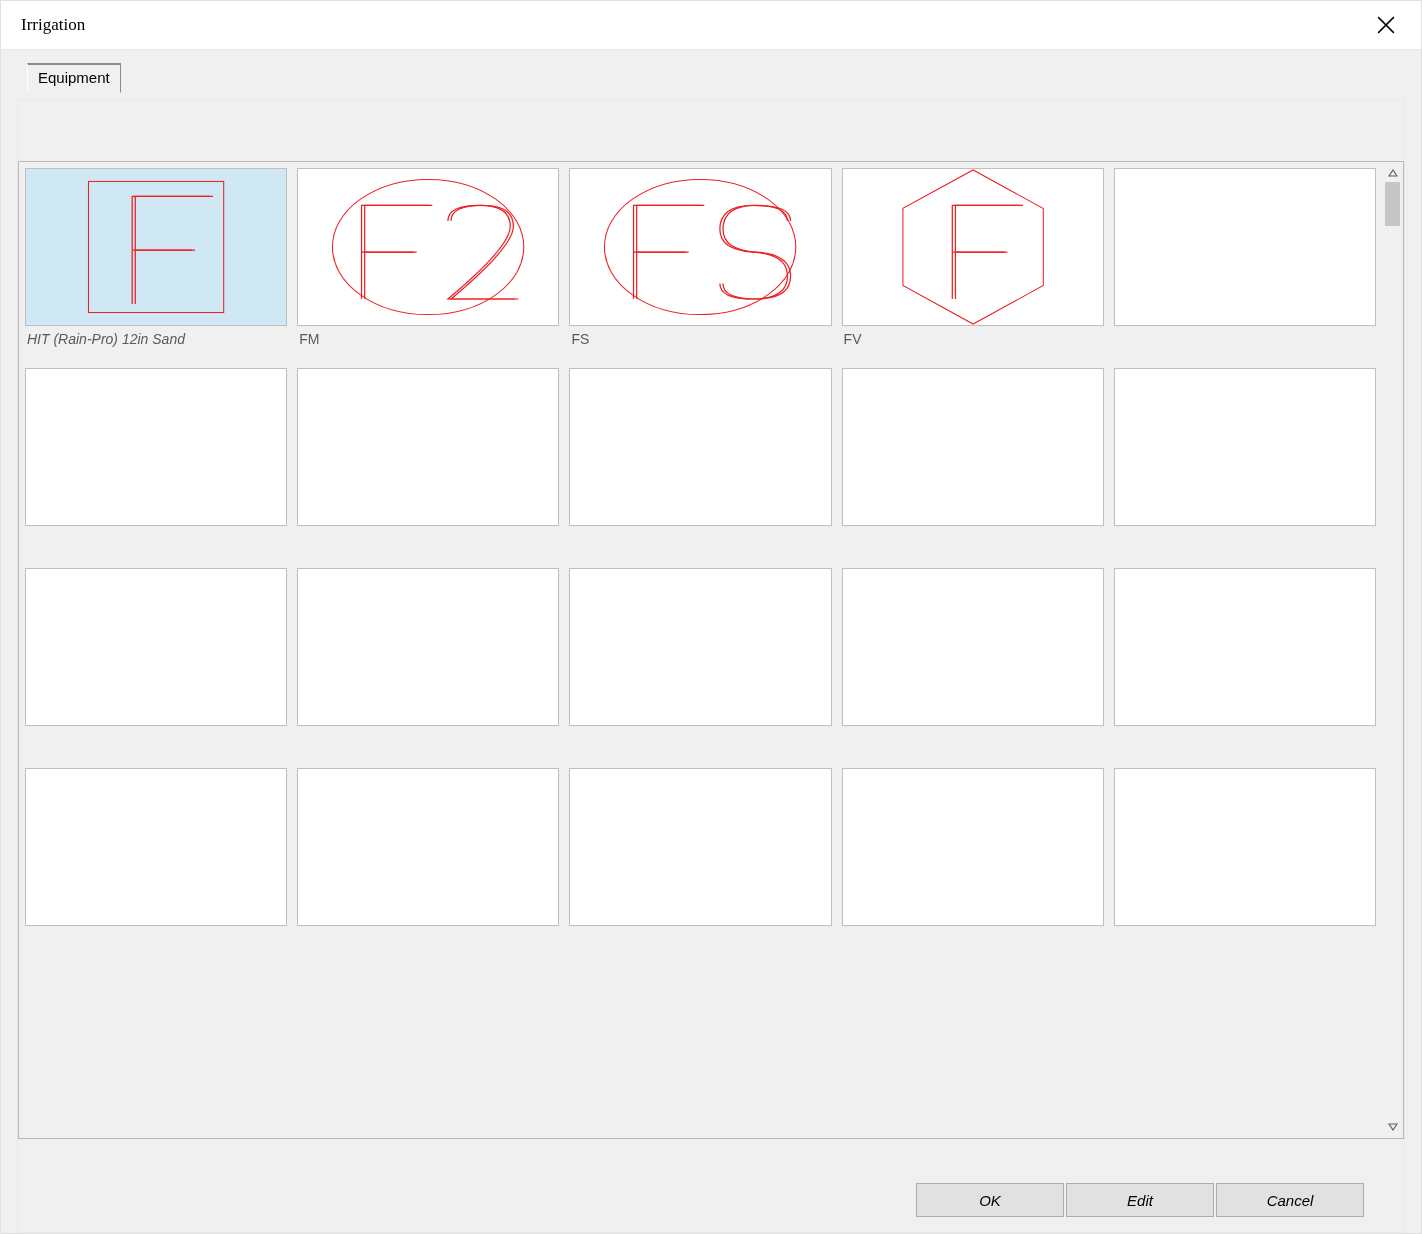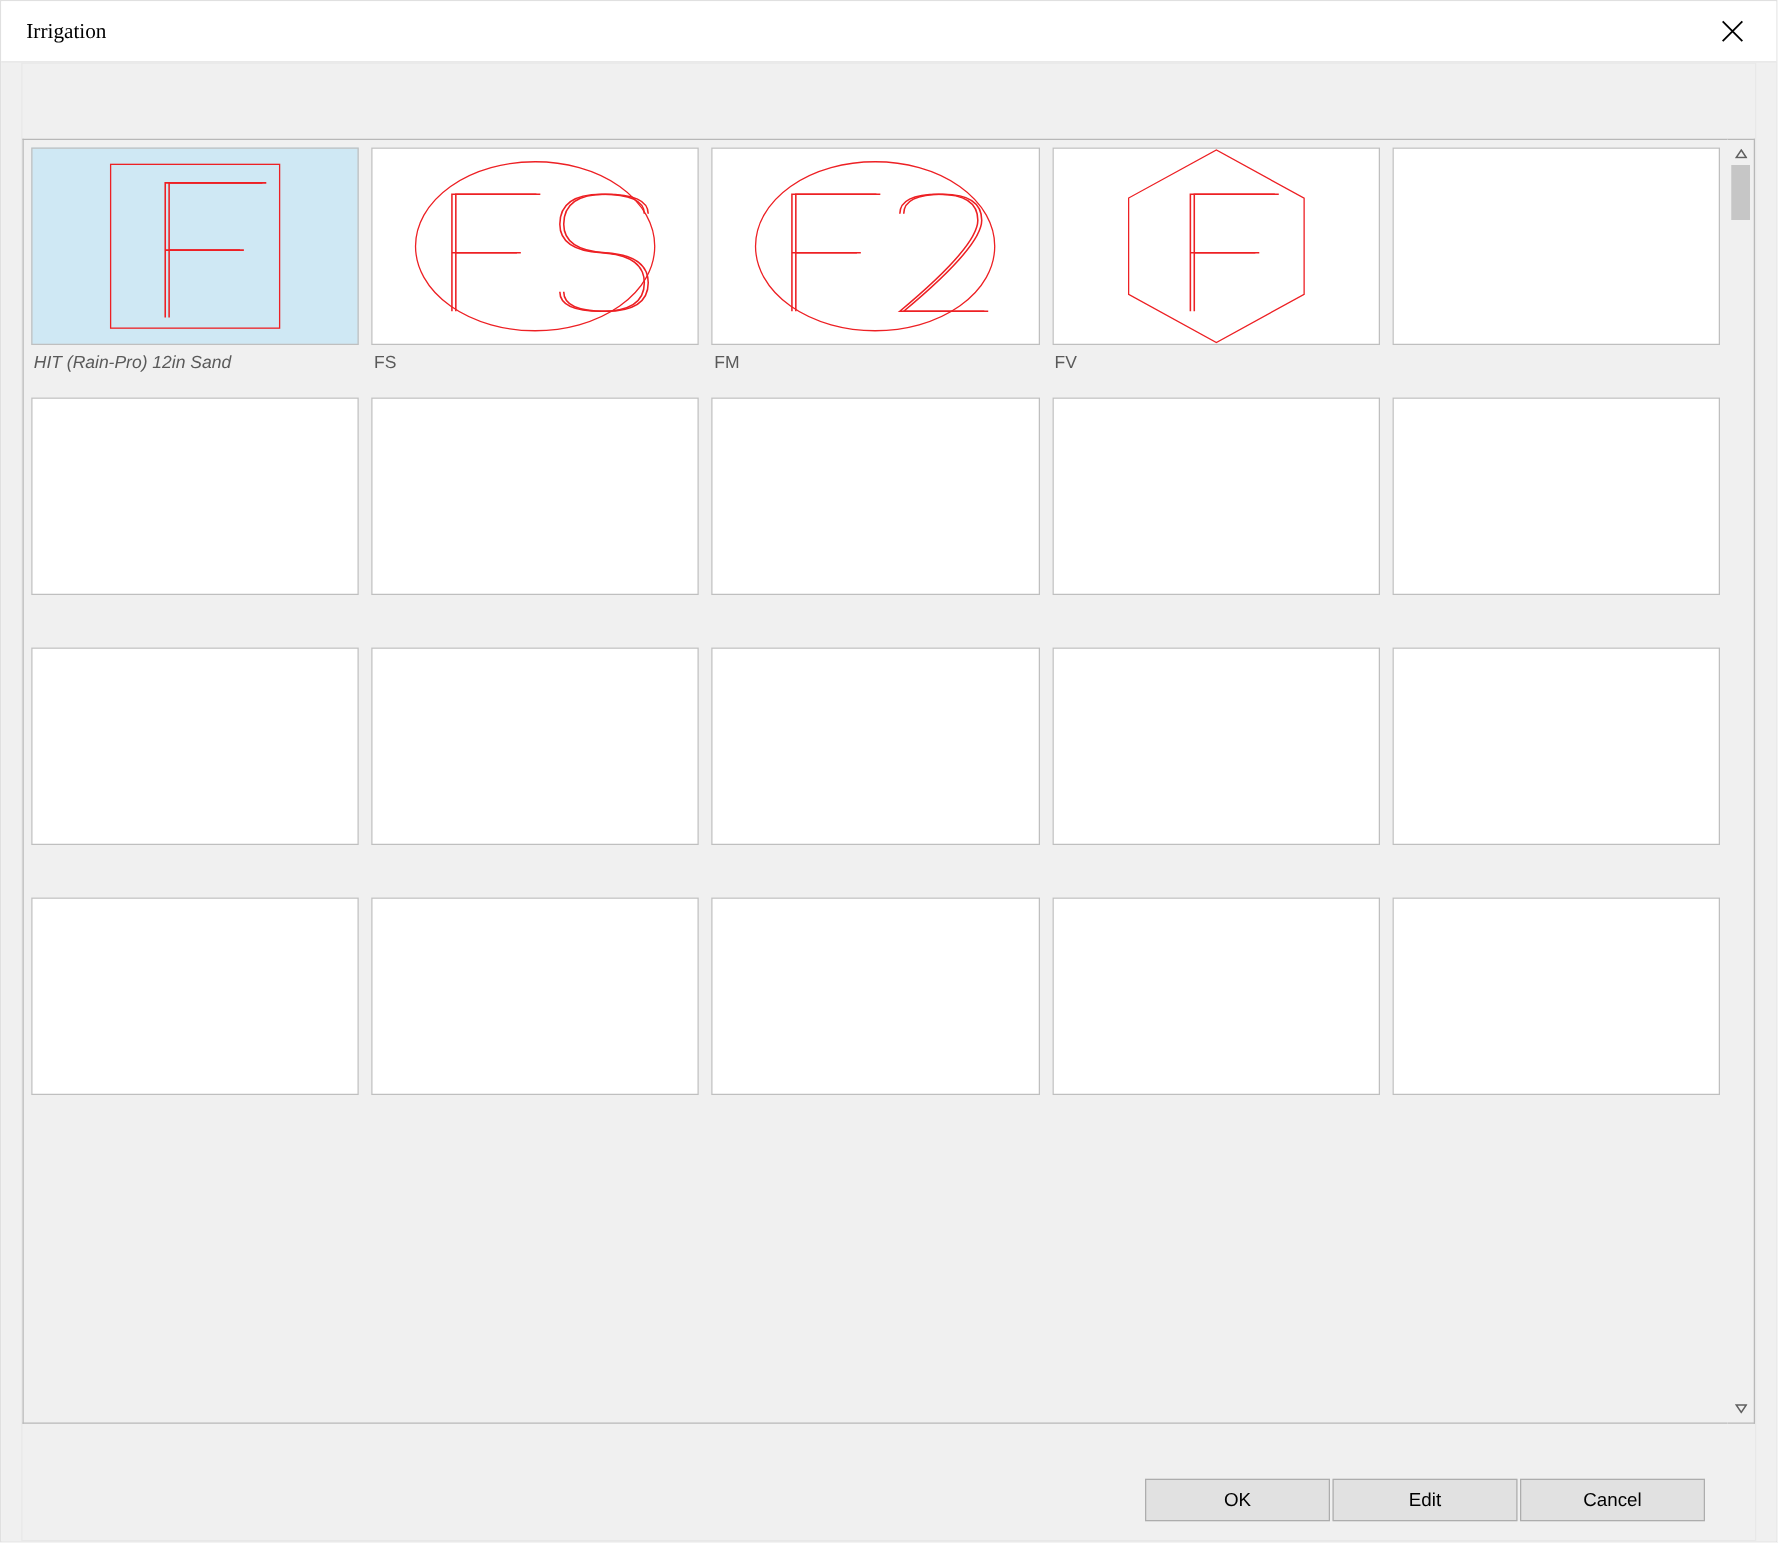--- a/index.html
+++ b/index.html
@@ -159,20 +159,21 @@
       overflow: hidden;
     }
     .caption.sel { font-style: italic; }
     .button-bar {
       height: 64px;
       display: flex;
       justify-content: flex-end;
       align-items: center;
       gap: 2px;
       padding-right: 40px;
+      font-style: italic;
     }
     .btn {
       width: 148px;
       height: 34px;
       background: #e1e1e1;
       border: 1px solid #adadad;
       font-size: 15px;
       color: #000;
       display: flex;
       align-items: center;
@@ -190,66 +191,69 @@
     <div class="title">Irrigation</div>
     <div class="close-btn">
       <svg viewBox="0 0 16 16">
           <path d="M1 1 L15 15 M15 1 L1 15" stroke="#000" stroke-width="1.3" fill="none"></path>
         </svg>
     </div>
   </div>
 
   <div class="client">
 
+    <div class="tab-row">
+      <span class="tab">Equipment</span>
+    </div>
 
     <div class="panel-wrap">
       <div class="panel">
 
         <div class="grid-frame">
           <div class="grid-scroll">
             <div class="grid" id="grid">
                 <div class="cell">
                   <div class="thumb selected">
                     <svg class="sym" viewBox="0 0 200 150" width="100%" height="100%">
                       <rect x="35" y="12" width="130" height="126" fill="none" stroke="#ed2024" stroke-width="1"></rect>
                       <path d="M15 95 L15 5 L80 5" transform="translate(59.75,20.500000000000007) scale(1.15)" fill="none" stroke="#ed2024" stroke-width="1.0434782608695652"></path>
                       <path d="M15 95 L15 5 L80 5" transform="translate(62.75,20.500000000000007) scale(1.15)" fill="none" stroke="#ed2024" stroke-width="1.0434782608695652"></path>
                       <path d="M15 50 L65 50" transform="translate(59.75,20.500000000000007) scale(1.15)" fill="none" stroke="#ed2024" stroke-width="1.0434782608695652"></path>
                       <path d="M15 50 L65 50" transform="translate(62.75,20.500000000000007) scale(1.15)" fill="none" stroke="#ed2024" stroke-width="1.0434782608695652"></path>
                     </svg>
                   </div>
                   <div class="caption sel">HIT (Rain-Pro) 12in Sand</div>
+                </div>
+                <div class="cell">
+                  <div class="thumb">
+                    <svg class="sym" viewBox="0 0 200 150" width="100%" height="100%">
+                      <ellipse cx="100" cy="75" rx="92" ry="65" fill="none" stroke="#ed2024" stroke-width="1"></ellipse>
+                      <path d="M15 95 L15 5 L80 5" transform="translate(21,30) scale(1)" fill="none" stroke="#ed2024" stroke-width="1.2"></path>
+                      <path d="M15 95 L15 5 L80 5" transform="translate(24,30) scale(1)" fill="none" stroke="#ed2024" stroke-width="1.2"></path>
+                      <path d="M15 50 L65 50" transform="translate(21,30) scale(1)" fill="none" stroke="#ed2024" stroke-width="1.2"></path>
+                      <path d="M15 50 L65 50" transform="translate(24,30) scale(1)" fill="none" stroke="#ed2024" stroke-width="1.2"></path>
+                      <path d="M10 20 Q10 5 40 5 Q70 5 70 25 Q70 45 10 95 L75 95" transform="translate(109,30) scale(1)" fill="none" stroke="#ed2024" stroke-width="1.2"></path>
+                      <path d="M10 20 Q10 5 40 5 Q70 5 70 25 Q70 45 10 95 L75 95" transform="translate(112,30) scale(1)" fill="none" stroke="#ed2024" stroke-width="1.2"></path>
+                    </svg>
+                  </div>
+                  <div class="caption">FM</div>
                 </div>
                 <div class="cell">
                   <div class="thumb">
                     <svg class="sym" viewBox="0 0 200 150" width="100%" height="100%">
                       <ellipse cx="100" cy="75" rx="92" ry="65" fill="none" stroke="#ed2024" stroke-width="1"></ellipse>
                       <path d="M15 95 L15 5 L80 5" transform="translate(21,30) scale(1)" fill="none" stroke="#ed2024" stroke-width="1.2"></path>
                       <path d="M15 95 L15 5 L80 5" transform="translate(24,30) scale(1)" fill="none" stroke="#ed2024" stroke-width="1.2"></path>
                       <path d="M15 50 L65 50" transform="translate(21,30) scale(1)" fill="none" stroke="#ed2024" stroke-width="1.2"></path>
                       <path d="M15 50 L65 50" transform="translate(24,30) scale(1)" fill="none" stroke="#ed2024" stroke-width="1.2"></path>
                       <path d="M75 20 Q75 5 42 5 Q10 5 10 28 Q10 48 42 50 Q75 52 75 73 Q75 95 42 95 Q10 95 10 80" transform="translate(109,30) scale(1)" fill="none" stroke="#ed2024" stroke-width="1.2"></path>
                       <path d="M75 20 Q75 5 42 5 Q10 5 10 28 Q10 48 42 50 Q75 52 75 73 Q75 95 42 95 Q10 95 10 80" transform="translate(112,30) scale(1)" fill="none" stroke="#ed2024" stroke-width="1.2"></path>
                     </svg>
                   </div>
                   <div class="caption">FS</div>
-                </div>
-                <div class="cell">
-                  <div class="thumb">
-                    <svg class="sym" viewBox="0 0 200 150" width="100%" height="100%">
-                      <ellipse cx="100" cy="75" rx="92" ry="65" fill="none" stroke="#ed2024" stroke-width="1"></ellipse>
-                      <path d="M15 95 L15 5 L80 5" transform="translate(21,30) scale(1)" fill="none" stroke="#ed2024" stroke-width="1.2"></path>
-                      <path d="M15 95 L15 5 L80 5" transform="translate(24,30) scale(1)" fill="none" stroke="#ed2024" stroke-width="1.2"></path>
-                      <path d="M15 50 L65 50" transform="translate(21,30) scale(1)" fill="none" stroke="#ed2024" stroke-width="1.2"></path>
-                      <path d="M15 50 L65 50" transform="translate(24,30) scale(1)" fill="none" stroke="#ed2024" stroke-width="1.2"></path>
-                      <path d="M10 20 Q10 5 40 5 Q70 5 70 25 Q70 45 10 95 L75 95" transform="translate(109,30) scale(1)" fill="none" stroke="#ed2024" stroke-width="1.2"></path>
-                      <path d="M10 20 Q10 5 40 5 Q70 5 70 25 Q70 45 10 95 L75 95" transform="translate(112,30) scale(1)" fill="none" stroke="#ed2024" stroke-width="1.2"></path>
-                    </svg>
-                  </div>
-                  <div class="caption">FM</div>
                 </div>
                 <div class="cell">
                   <div class="thumb">
                     <svg class="sym" viewBox="0 0 200 150" width="100%" height="100%">
                       <polygon points="167.5,38.0 167.5,112.0 100.0,149.1 32.5,112.0 32.5,37.9 100.0,0.9" fill="none" stroke="#ed2024" stroke-width="1"></polygon>
                       <path d="M15 95 L15 5 L80 5" transform="translate(65,30) scale(1)" fill="none" stroke="#ed2024" stroke-width="1.2"></path>
                       <path d="M15 95 L15 5 L80 5" transform="translate(68,30) scale(1)" fill="none" stroke="#ed2024" stroke-width="1.2"></path>
                       <path d="M15 50 L65 50" transform="translate(65,30) scale(1)" fill="none" stroke="#ed2024" stroke-width="1.2"></path>
                       <path d="M15 50 L65 50" transform="translate(68,30) scale(1)" fill="none" stroke="#ed2024" stroke-width="1.2"></path>
                     </svg>

